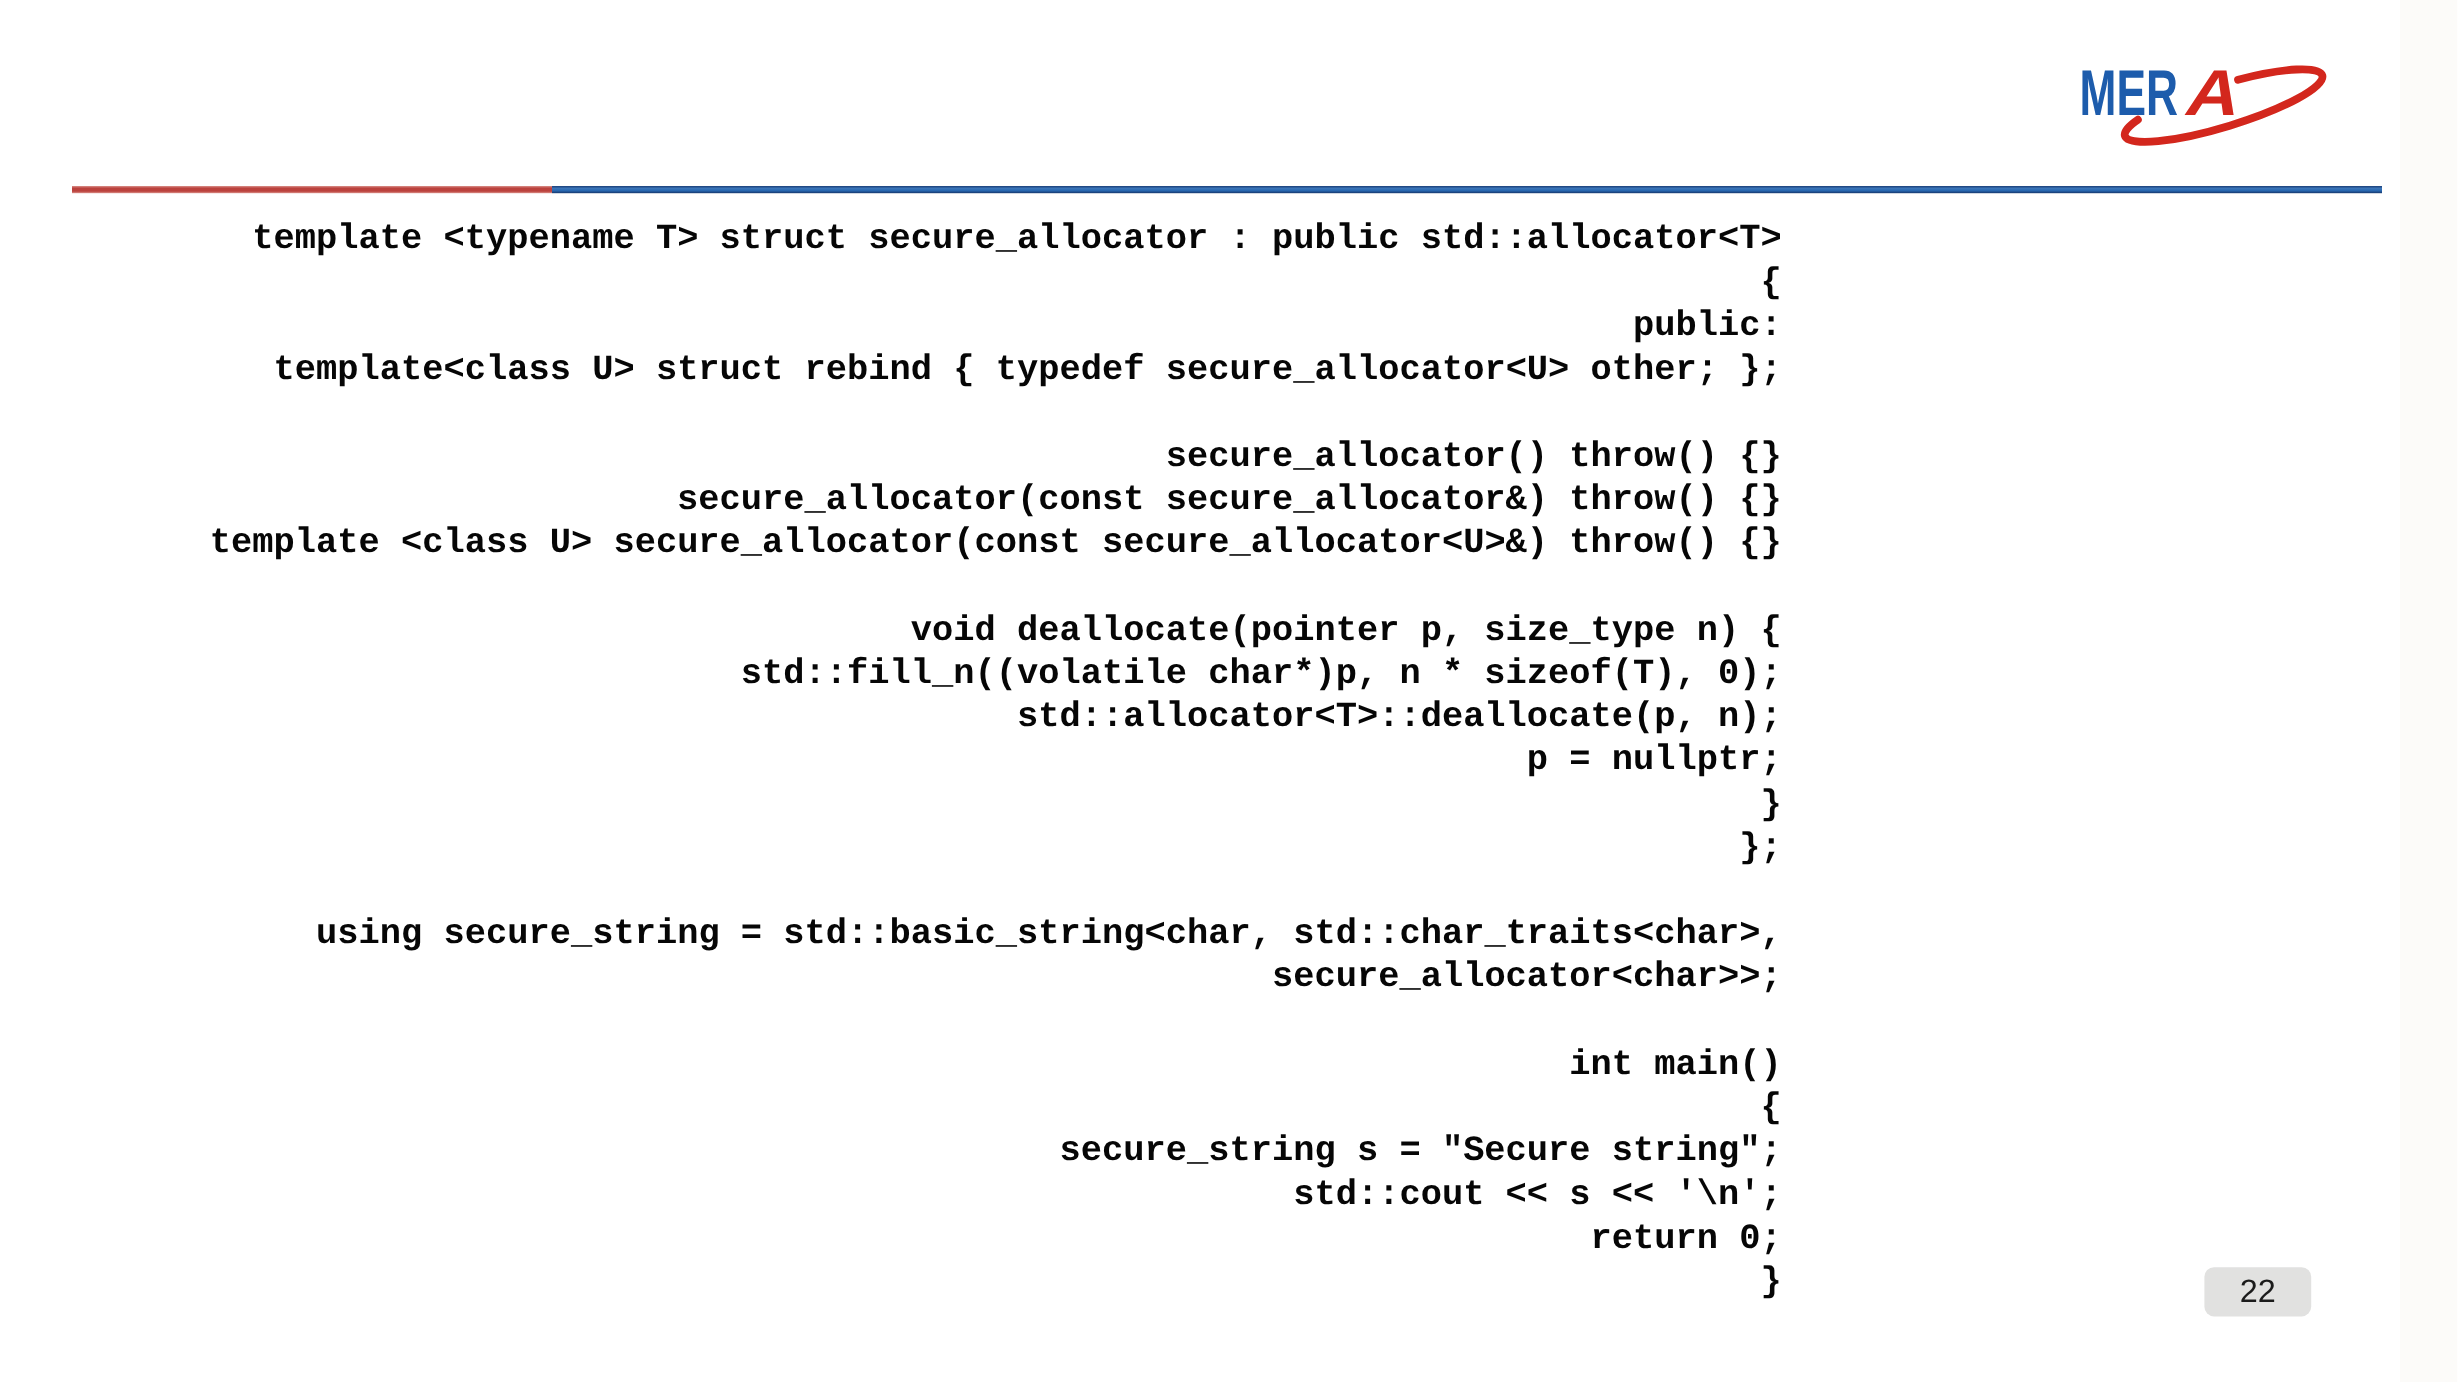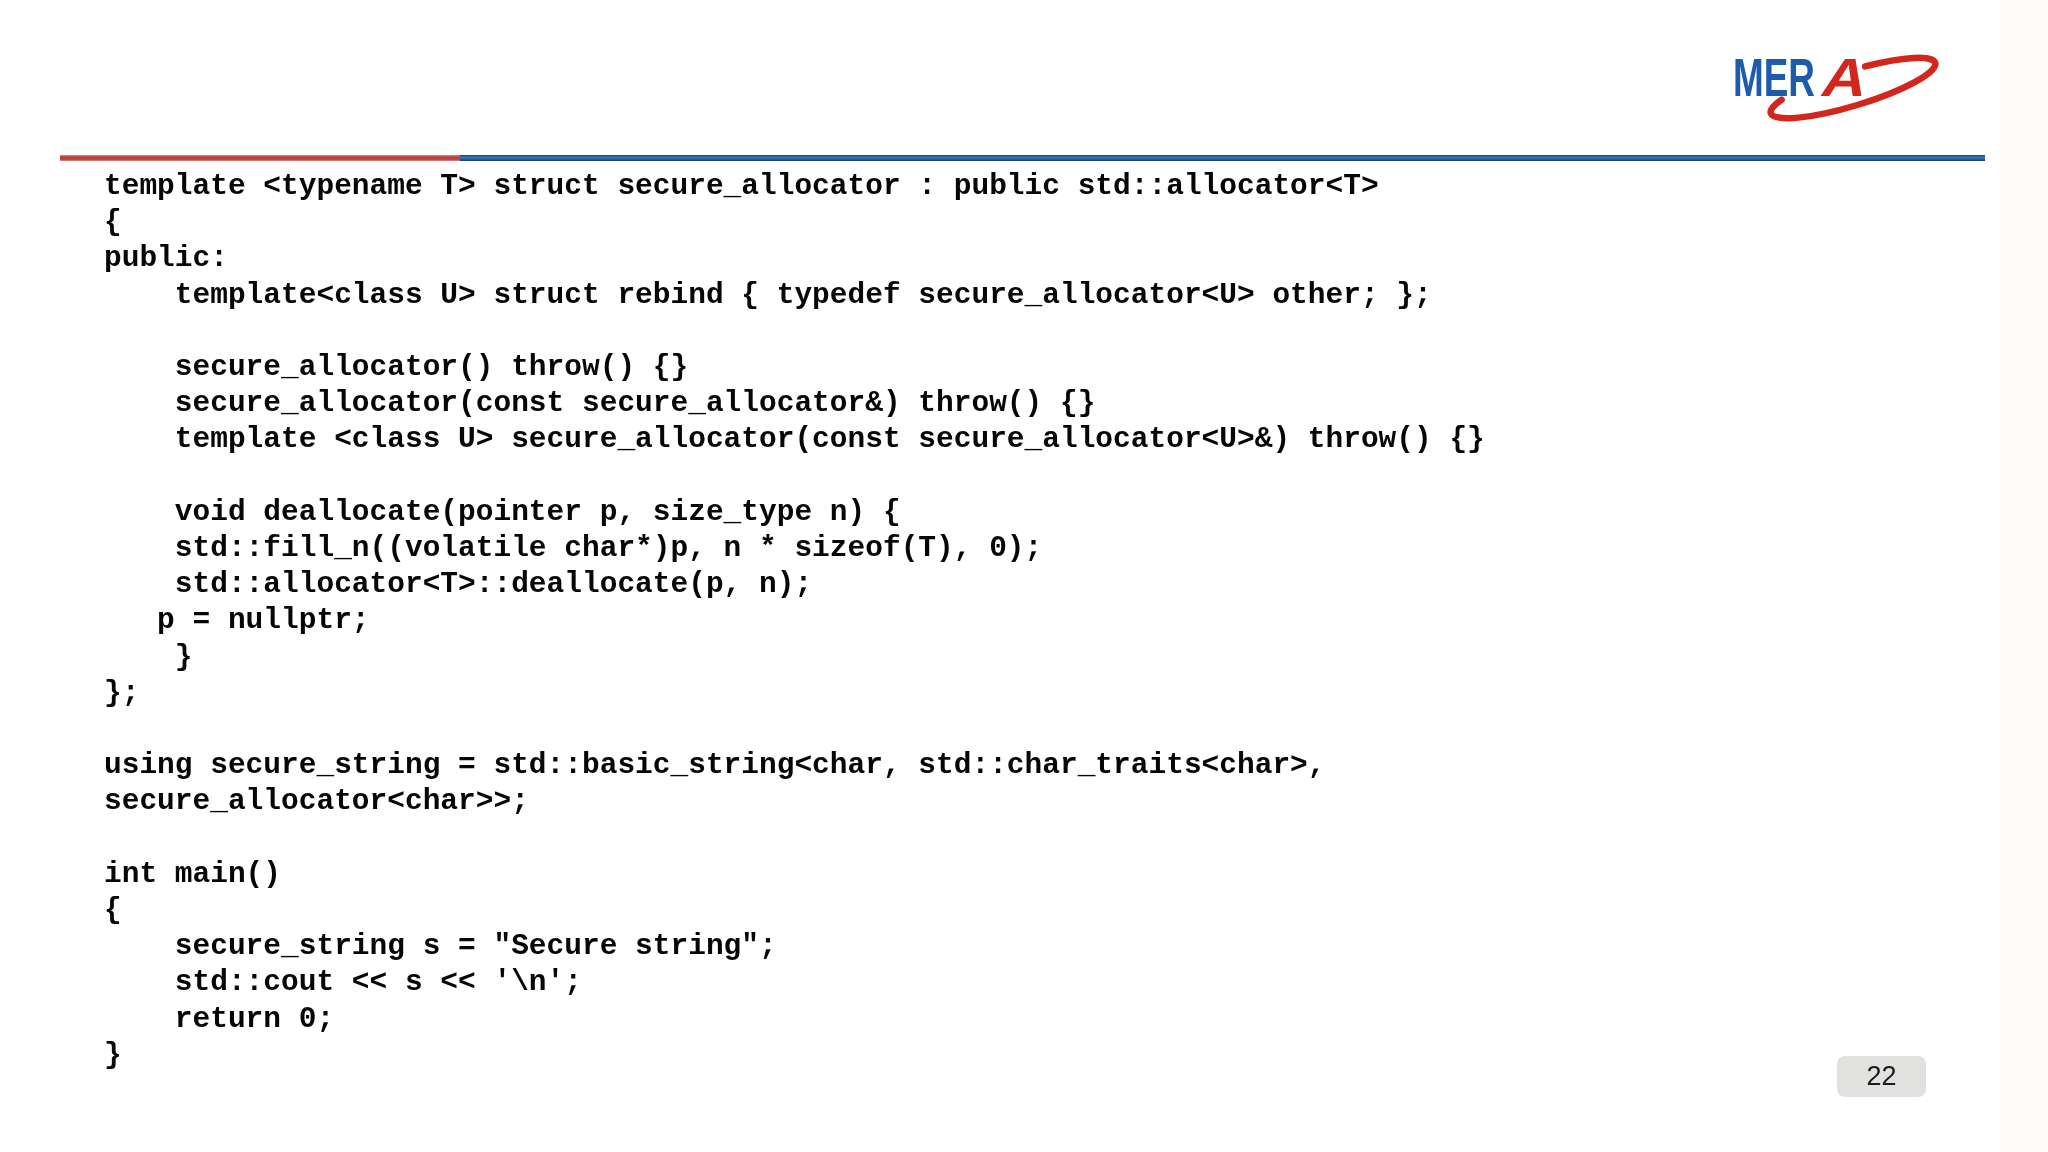--- a/index.html
+++ b/index.html
@@ -27,26 +27,27 @@
   #divider-red{
     left:60px;width:400px;
     background:linear-gradient(to bottom,#da918b 0%,#bb423d 30%,#bb423d 72%,#da918b 100%);
   }
   #divider-blue{
     left:460px;width:1525px;
     background:linear-gradient(to bottom,#1c4079 0%,#3a74b8 35%,#2767b0 65%,#16366b 100%);
   }
   
   #code{
-    position:absolute;left:104px;top:168px;margin:0;
+    position:absolute;left:104px;top:181px;margin:0;
     font-family:"Liberation Mono","DejaVu Sans Mono",monospace;
     font-weight:bold;
     font-size:29.5px;line-height:36.2px;
     color:#060606;
     white-space:pre;
+    text-align:right;
   }
   
   #logo{position:absolute;left:1730px;top:48px;width:215px;height:84px;}
   
   #page-badge{
     position:absolute;left:1837px;top:1056px;width:89px;height:41px;
     background:#e1e1e0;border-radius:8px;
     display:flex;align-items:center;justify-content:center;
     font-size:27px;color:#1b1b1b;
   }

